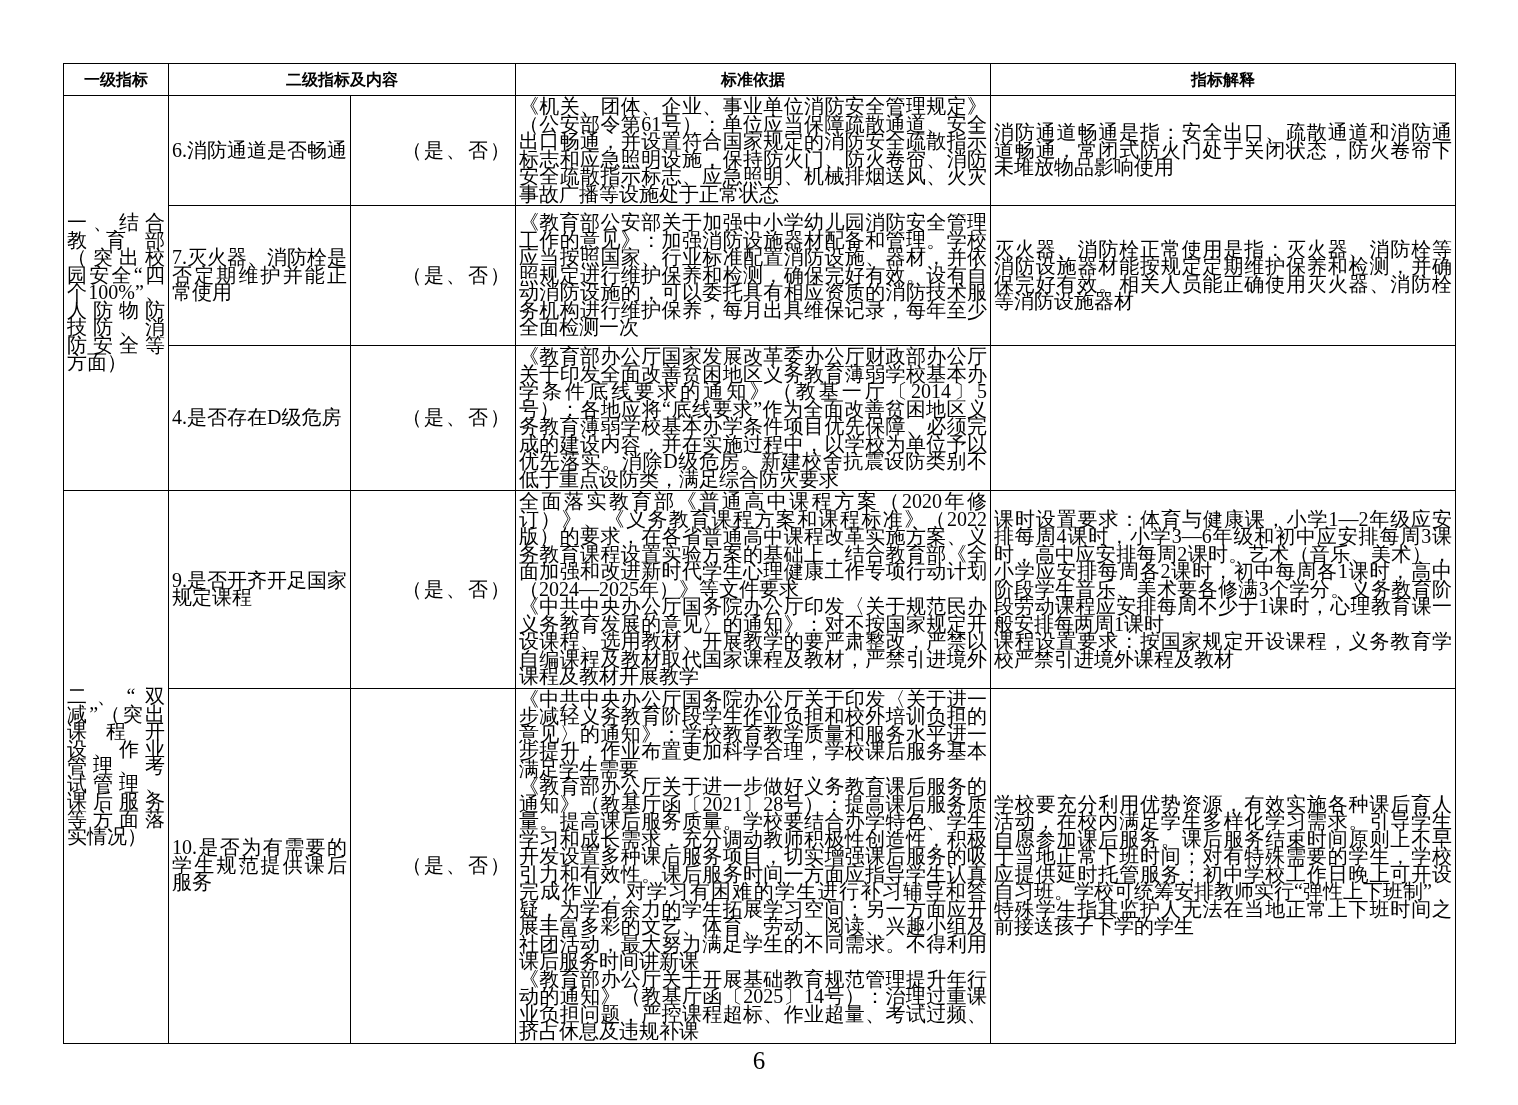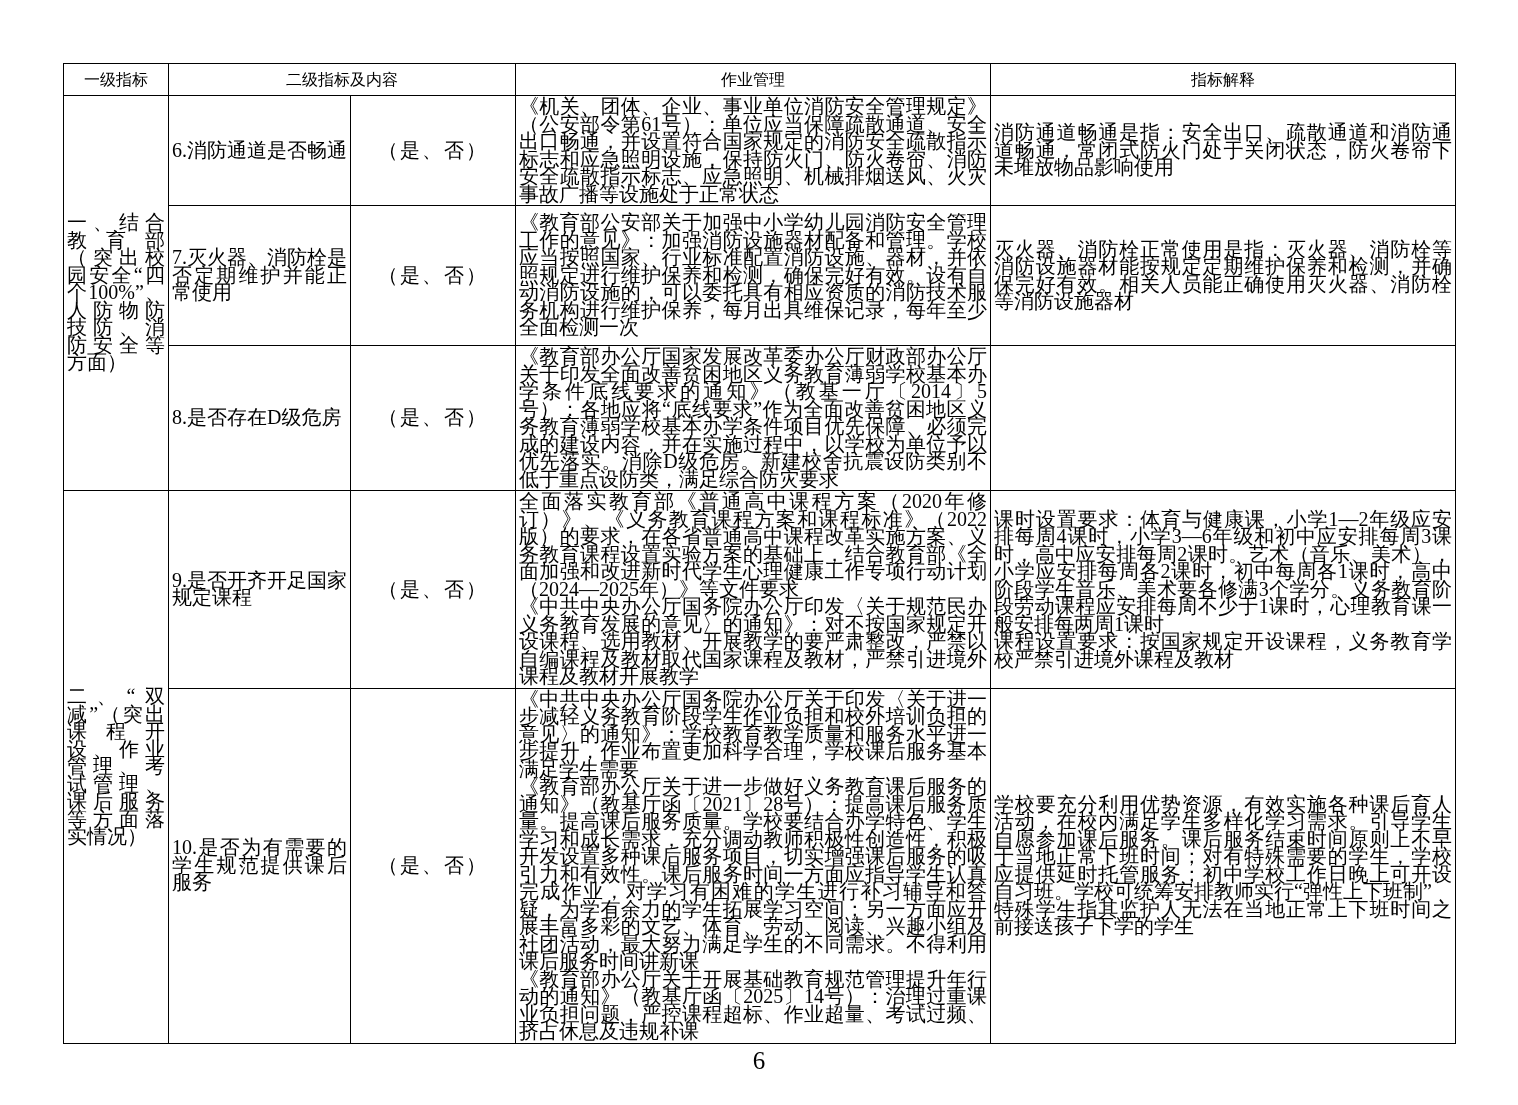--- a/index.html
+++ b/index.html
@@ -30,36 +30,36 @@
   .indicator-table td {
     border: 1.5px solid #000000;
     padding: 2px 3px;
     font-size: 20px;
     line-height: 17.5px;
     vertical-align: middle;
     overflow: hidden;
     box-sizing: border-box;
   }
   .indicator-table th {
-    font-weight: normal;
+    font-weight: bold;
     text-align: center;
     font-size: 16px;
     padding: 4px 2px;
   }
   .cell-lvl1 {
     text-align: justify;
     text-justify: inter-character;
   }
   .cell-ind {
     text-align: justify;
     text-justify: inter-character;
     margin-left: 39px;
   }
   .cell-opt {
-    text-align: center;
+    text-align: right;
     letter-spacing: 2px;
   }
   .cell-basis, .cell-expl {
     text-align: justify;
     text-justify: inter-character;
     white-space: pre-line;
   }
   .page-number {
     position: absolute;
     left: 0;
@@ -80,40 +80,40 @@
       <col style="width:105px">
       <col style="width:182px">
       <col style="width:165px">
       <col style="width:475px">
       <col style="width:465px">
     </colgroup>
     <thead>
       <tr style="height:32px">
         <th>一级指标</th>
         <th colspan="2">二级指标及内容</th>
-        <th>作业管理</th>
+        <th>标准依据</th>
         <th>指标解释</th>
       </tr>
     </thead>
     <tbody>
       <tr style="height:110px">
         <td rowspan="3" class="cell-lvl1">一、结合教育部（突出校园安全“四个100%”、人防物防技防、消防安全等方面）</td>
         <td class="cell-ind">6.消防通道是否畅通</td>
         <td class="cell-opt">（是、否）</td>
         <td class="cell-basis">《机关、团体、企业、事业单位消防安全管理规定》（公安部令第61号）：单位应当保障疏散通道、安全出口畅通，并设置符合国家规定的消防安全疏散指示标志和应急照明设施，保持防火门、防火卷帘、消防安全疏散指示标志、应急照明、机械排烟送风、火灾事故广播等设施处于正常状态</td>
         <td class="cell-expl">消防通道畅通是指：安全出口、疏散通道和消防通道畅通，常闭式防火门处于关闭状态，防火卷帘下未堆放物品影响使用</td>
       </tr>
       <tr style="height:140px">
         <td class="cell-ind">7.灭火器、消防栓是否定期维护并能正常使用</td>
         <td class="cell-opt">（是、否）</td>
         <td class="cell-basis">《教育部公安部关于加强中小学幼儿园消防安全管理工作的意见》：加强消防设施器材配备和管理。学校应当按照国家、行业标准配置消防设施、器材，并依照规定进行维护保养和检测，确保完好有效。设有自动消防设施的，可以委托具有相应资质的消防技术服务机构进行维护保养，每月出具维保记录，每年至少全面检测一次</td>
         <td class="cell-expl">灭火器、消防栓正常使用是指：灭火器、消防栓等消防设施器材能按规定定期维护保养和检测，并确保完好有效。相关人员能正确使用灭火器、消防栓等消防设施器材</td>
       </tr>
       <tr style="height:125px">
-        <td class="cell-ind">8.是否存在D级危房</td>
+        <td class="cell-ind">4.是否存在D级危房</td>
         <td class="cell-opt">（是、否）</td>
         <td class="cell-basis">《教育部办公厅国家发展改革委办公厅财政部办公厅关于印发全面改善贫困地区义务教育薄弱学校基本办学条件底线要求的通知》（教基一厅〔2014〕5号）：各地应将“底线要求”作为全面改善贫困地区义务教育薄弱学校基本办学条件项目优先保障、必须完成的建设内容，并在实施过程中，以学校为单位予以优先落实。消除D级危房。新建校舍抗震设防类别不低于重点设防类，满足综合防灾要求</td>
         <td class="cell-expl"></td>
       </tr>
       <tr style="height:193px">
         <td rowspan="2" class="cell-lvl1">二、“双减”（突出课程开设、作业管理、考试管理、课后服务等方面落实情况）</td>
         <td class="cell-ind">9.是否开齐开足国家规定课程</td>
         <td class="cell-opt">（是、否）</td>
         <td class="cell-basis">全面落实教育部《普通高中课程方案（2020年修订）》、《义务教育课程方案和课程标准》（2022版）的要求，在各省普通高中课程改革实施方案、义务教育课程设置实验方案的基础上，结合教育部《全面加强和改进新时代学生心理健康工作专项行动计划（2024—2025年）》等文件要求
 《中共中央办公厅国务院办公厅印发〈关于规范民办义务教育发展的意见〉的通知》：对不按国家规定开设课程、选用教材、开展教学的要严肃整改，严禁以自编课程及教材取代国家课程及教材，严禁引进境外课程及教材开展教学</td>

